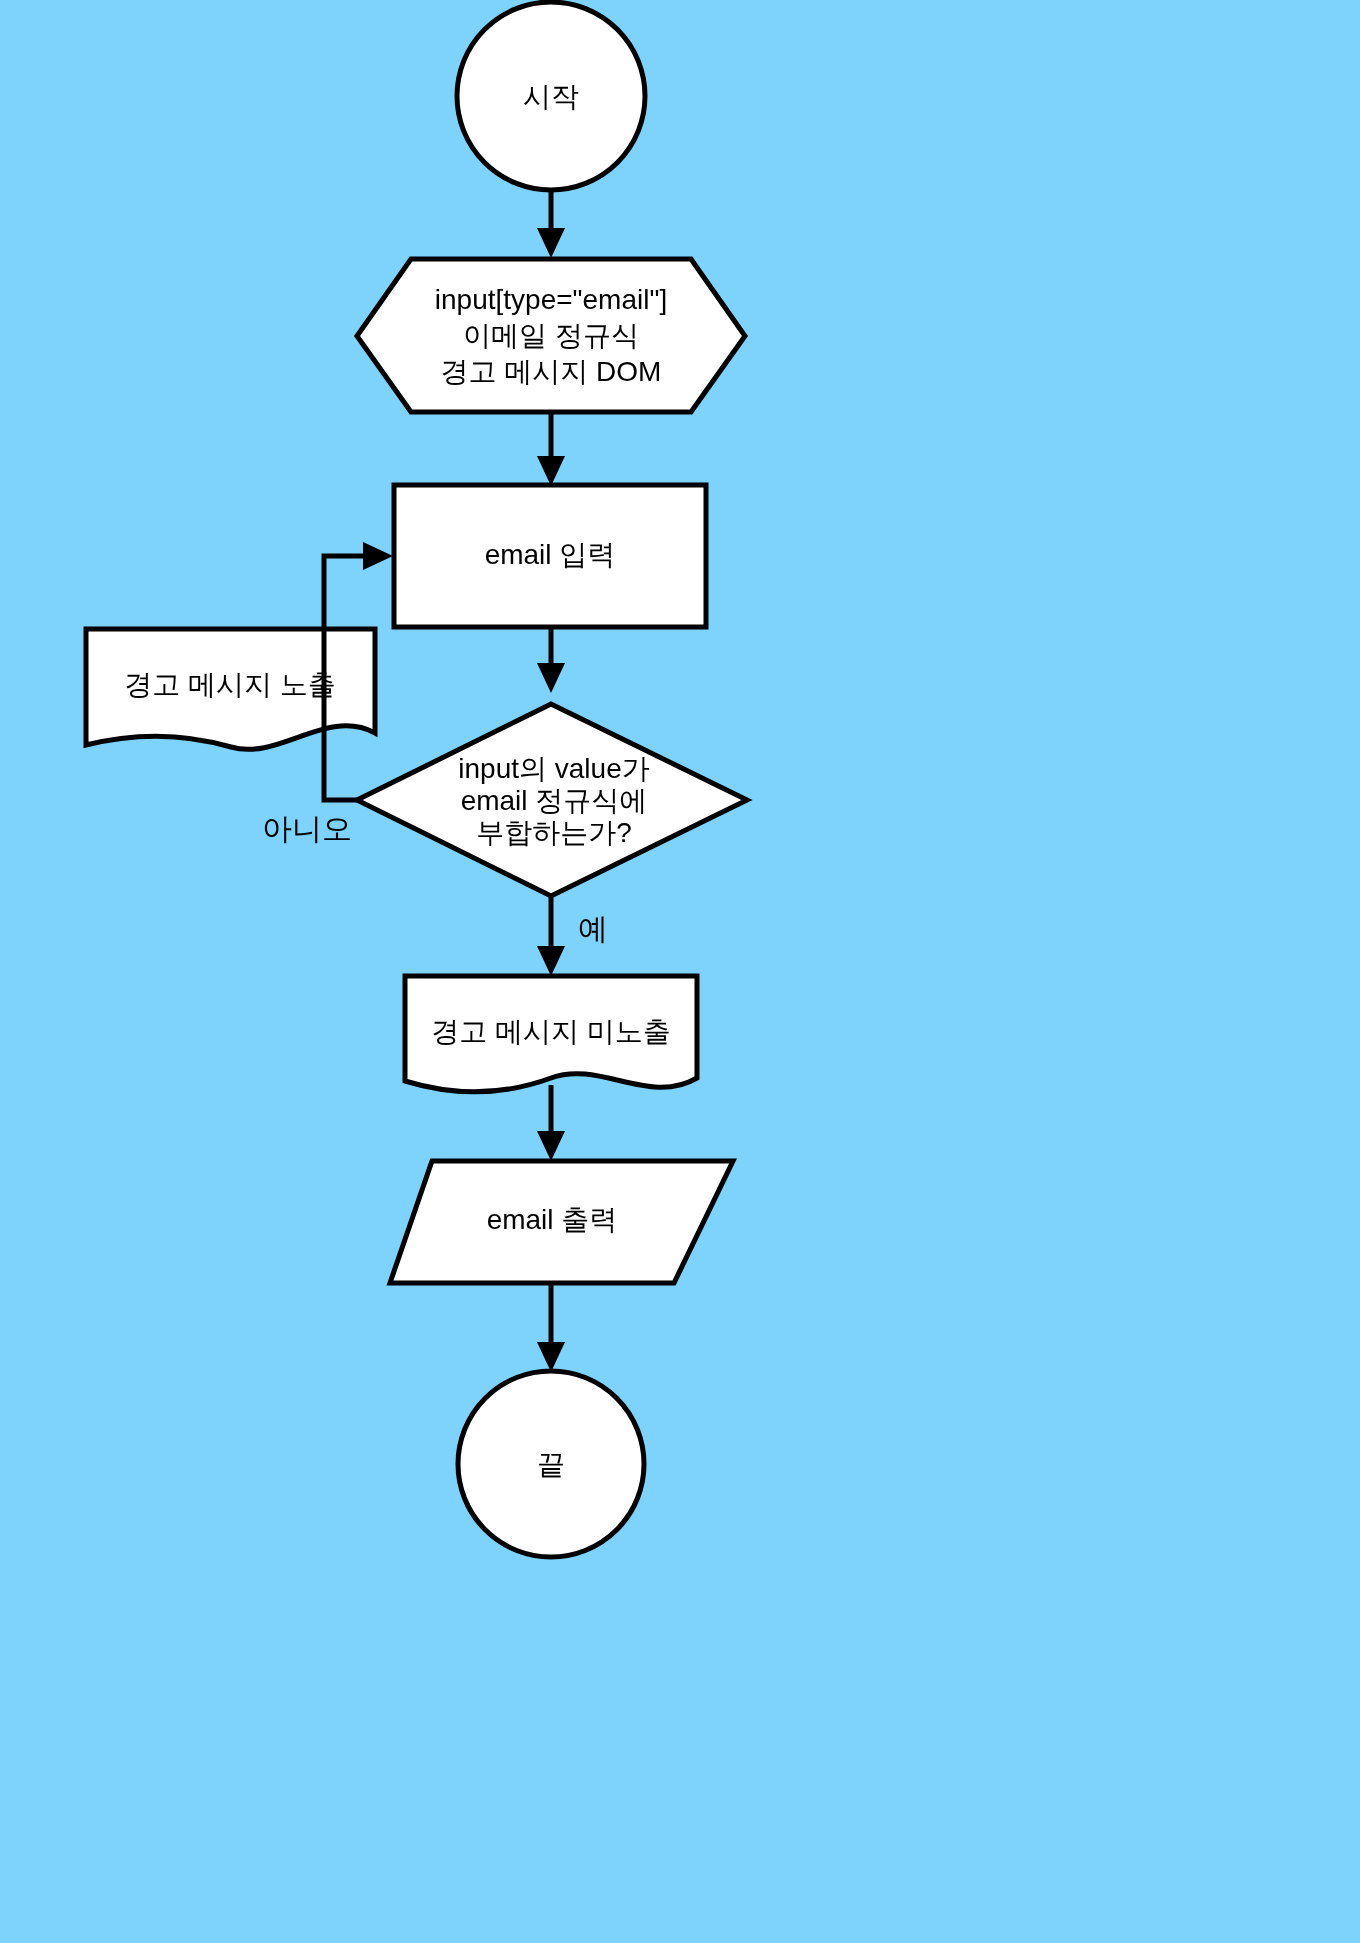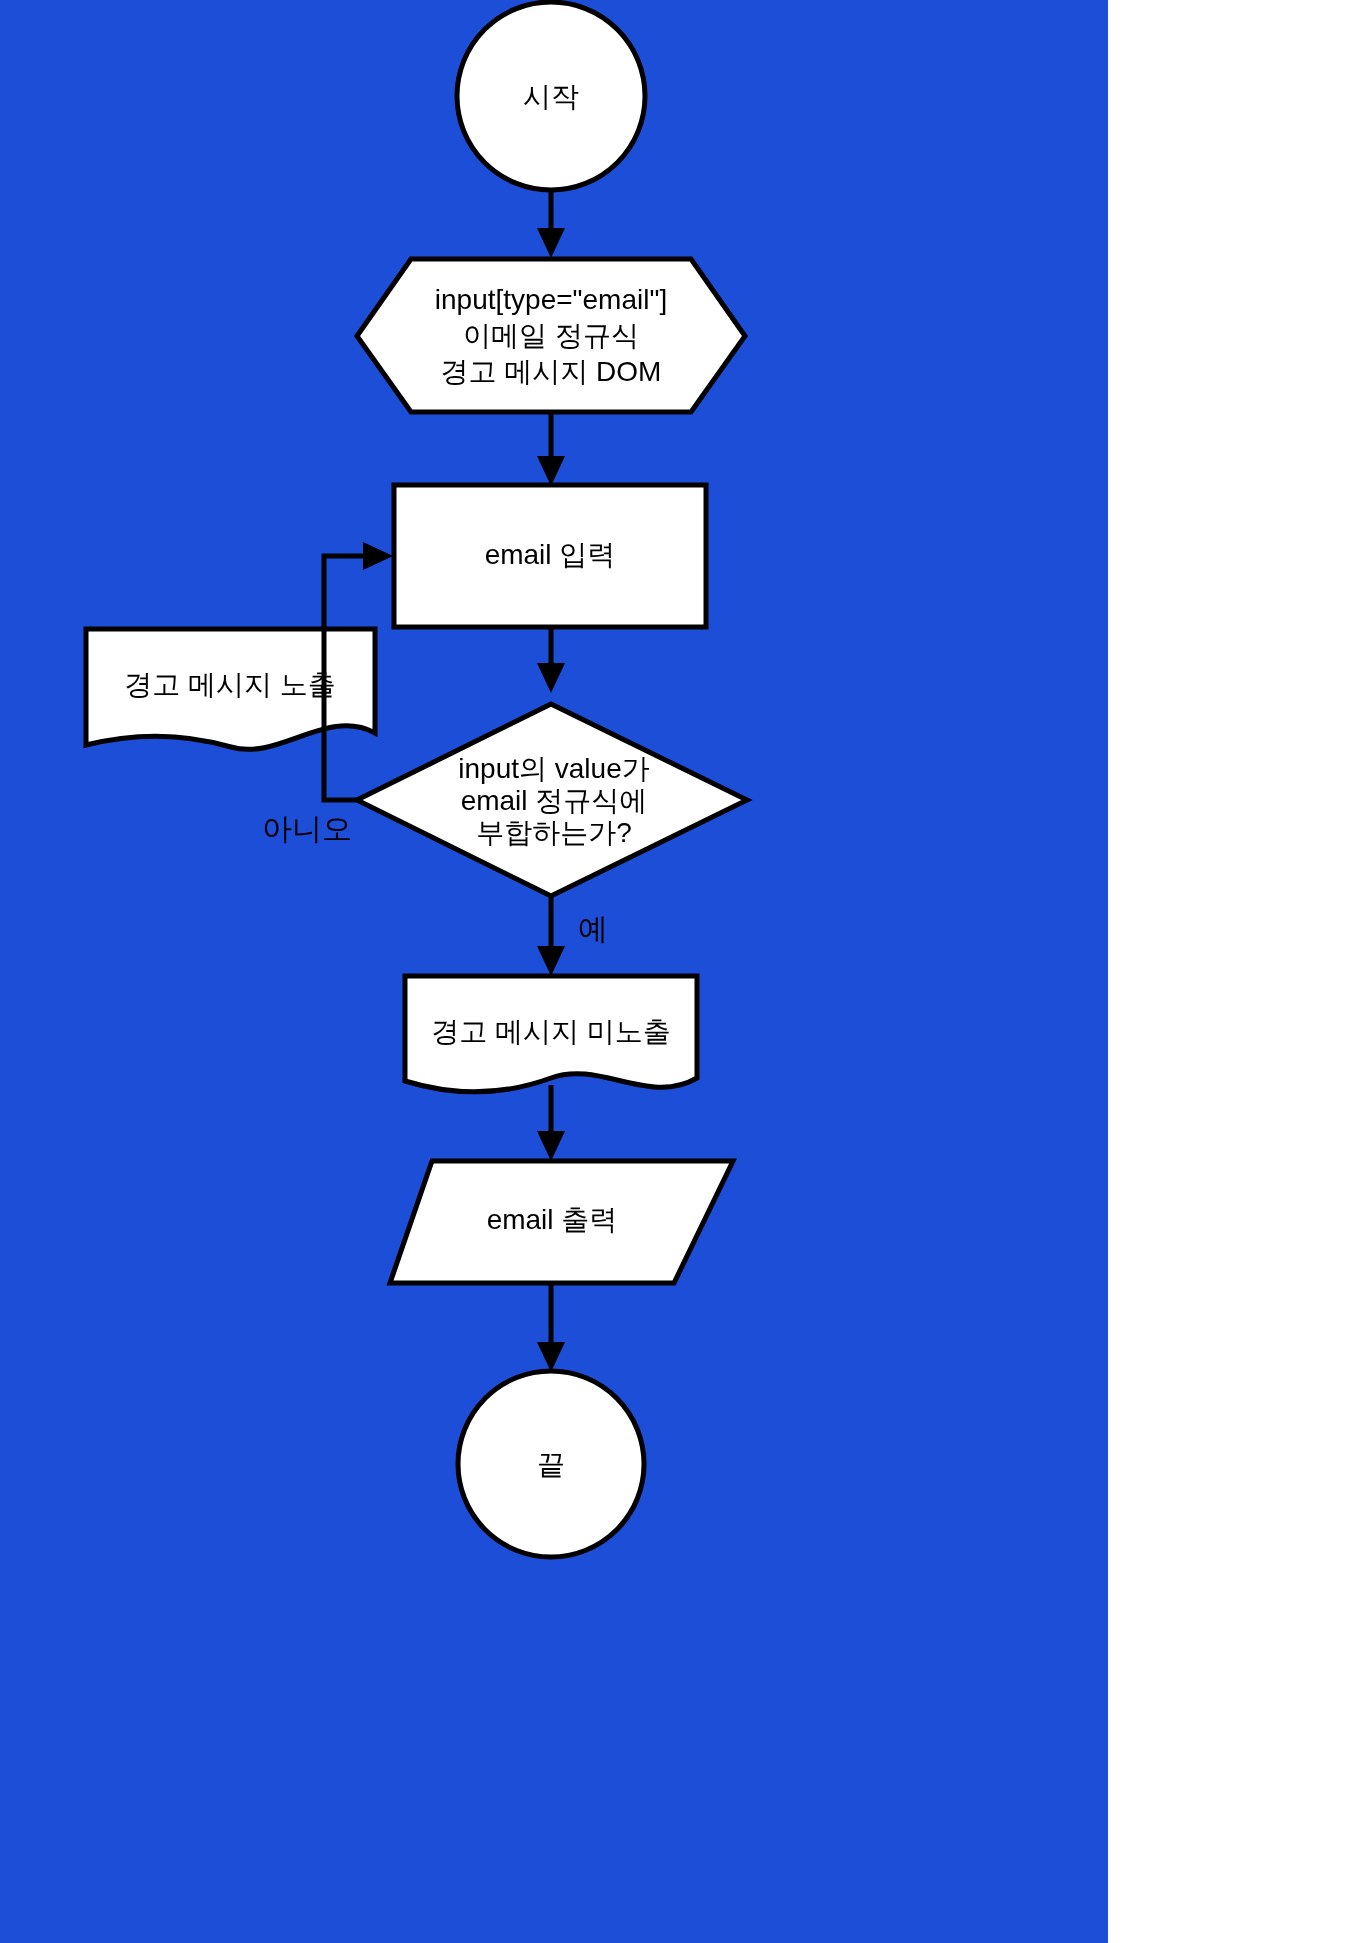--- a/index.html
+++ b/index.html
@@ -8,23 +8,23 @@
     background: #ffffff;
   }
   body {
     width: 1360px;
     height: 1943px;
     font-family: "Liberation Sans", "DejaVu Sans", sans-serif;
     overflow: hidden;
   }
   #flowchart-root {
     position: relative;
-    width: 1108px;
+    width: 1360px;
     height: 1943px;
-    background: #1d4ed8;
+    background: #7dd3fc;
   }
   svg.board {
     display: block;
     width: 1360px;
     height: 1943px;
   }
   .shape {
     fill: #ffffff;
     stroke: #000000;
     stroke-width: 5;

